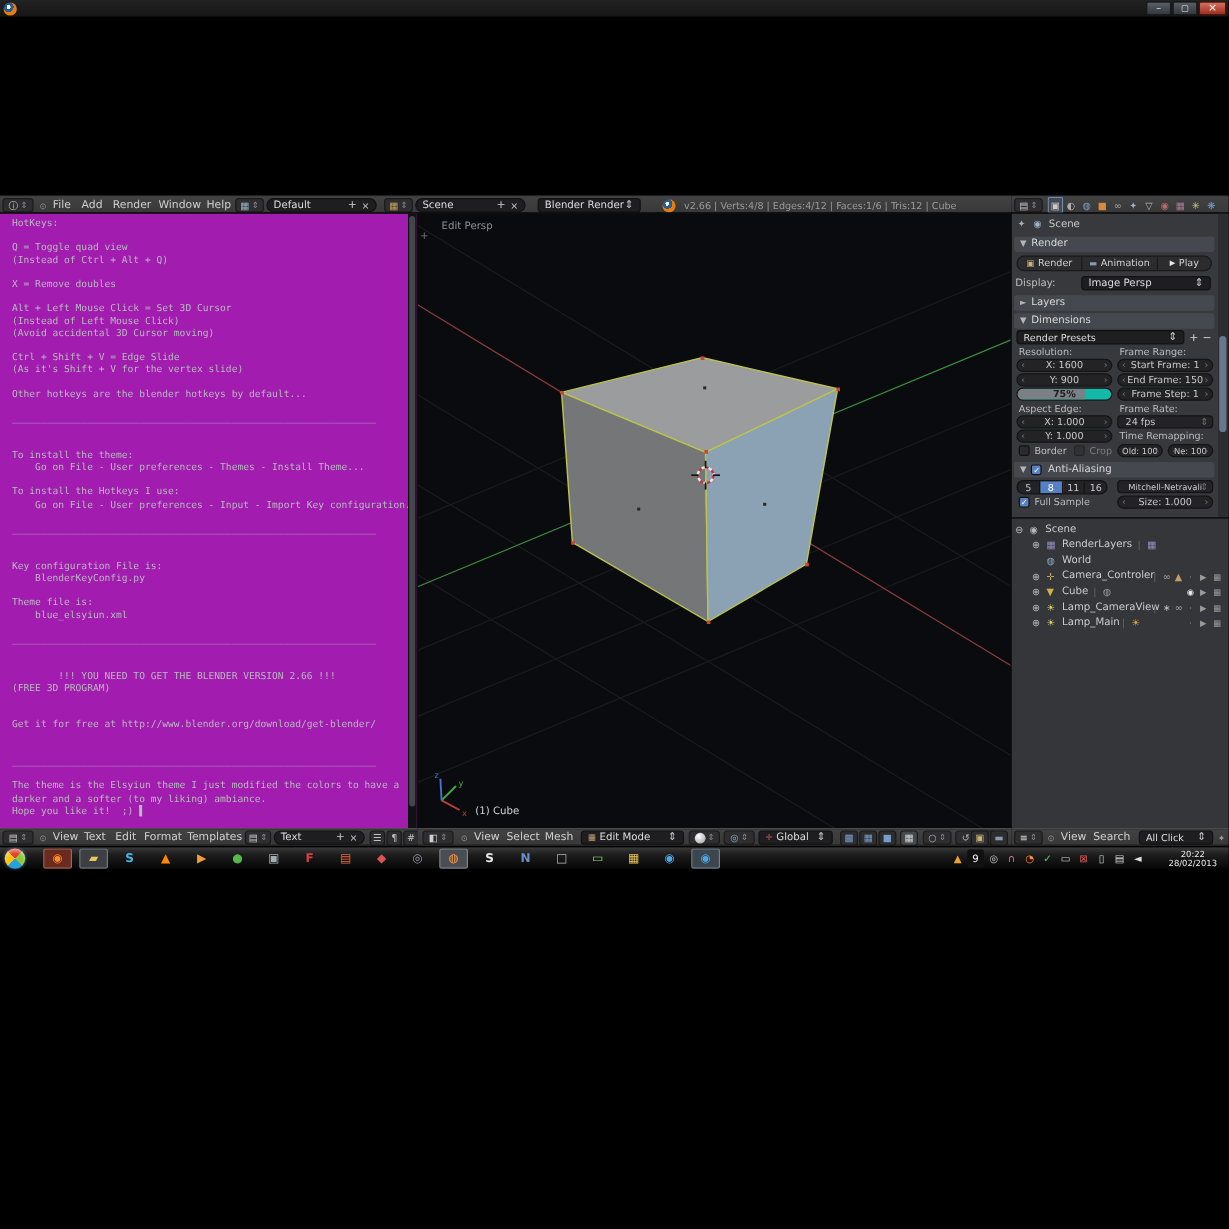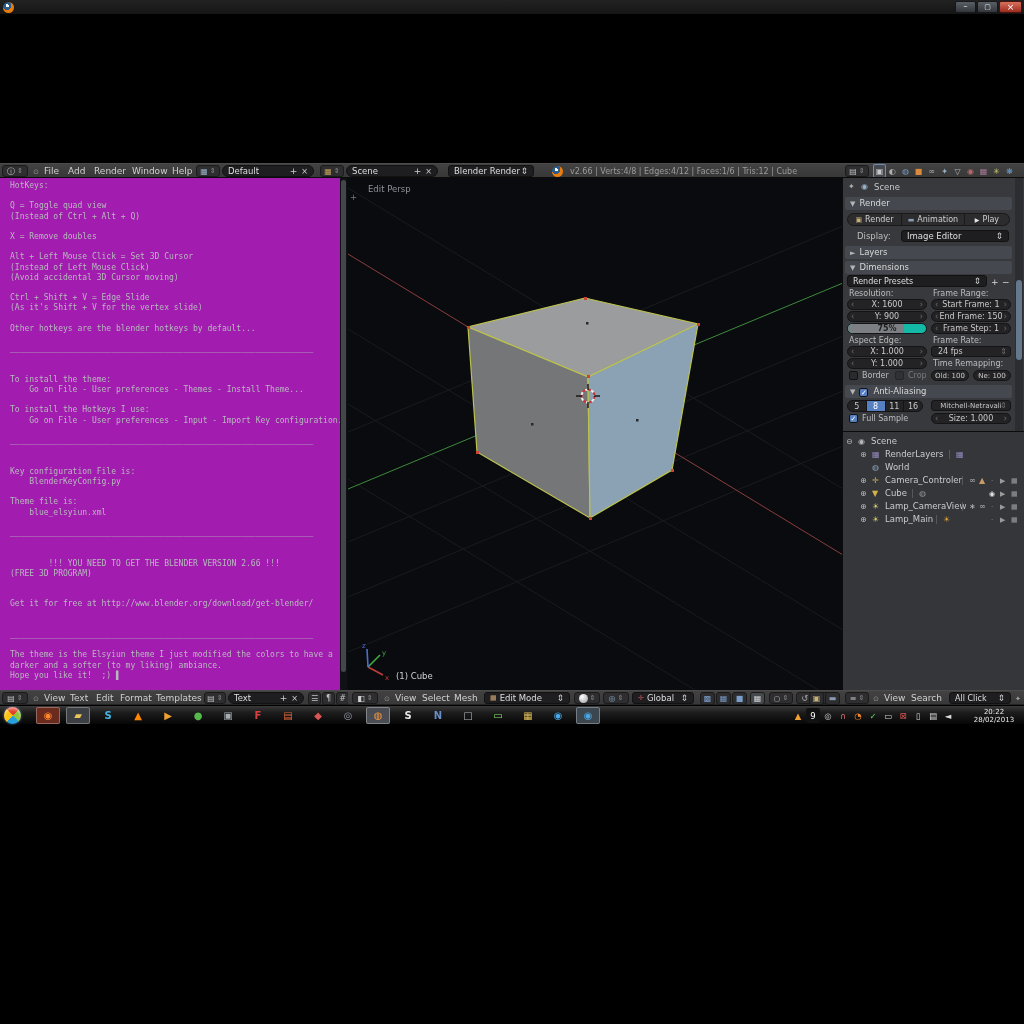--- a/index.html
+++ b/index.html
@@ -234,23 +234,23 @@
       <span style="flex:1.4;display:flex;align-items:center;justify-content:center;gap:3px;font-size:8px;color:#d0d0d0;border-right:1px solid #191919">
           <span style="color:#8a9ab2;font-size:7px">▬</span>
           <span>Animation</span>
         </span>
       <span style="flex:1;display:flex;align-items:center;justify-content:center;gap:3px;font-size:8px;color:#d0d0d0">
           <span style="color:#e8e8e8;font-size:6px">▶</span>
           <span>Play</span>
         </span>
     </div>
 
-    <span class="lbl" style="left:14px;top:53px">Display:</span>
+    <span class="lbl" style="left:3px;top:53px">Display:</span>
     <span class="field" style="left:58px;top:52px;width:108px;border-radius:3px">
-        <span>Image Editor</span>
+        <span>Image Persp</span>
         <span class="fplus step">⇕</span>
       </span>
 
     <div class="sect" style="top:68px"><span class="tri">►</span><span>Layers</span></div>
     <div class="sect" style="top:83px"><span class="tri">▼</span><span>Dimensions</span></div>
 
     <span class="field" style="left:4px;top:97px;width:140px;border-radius:3px;font-size:8px">
         <span>Render Presets</span>
         <span class="fplus step">⇕</span>
       </span>

